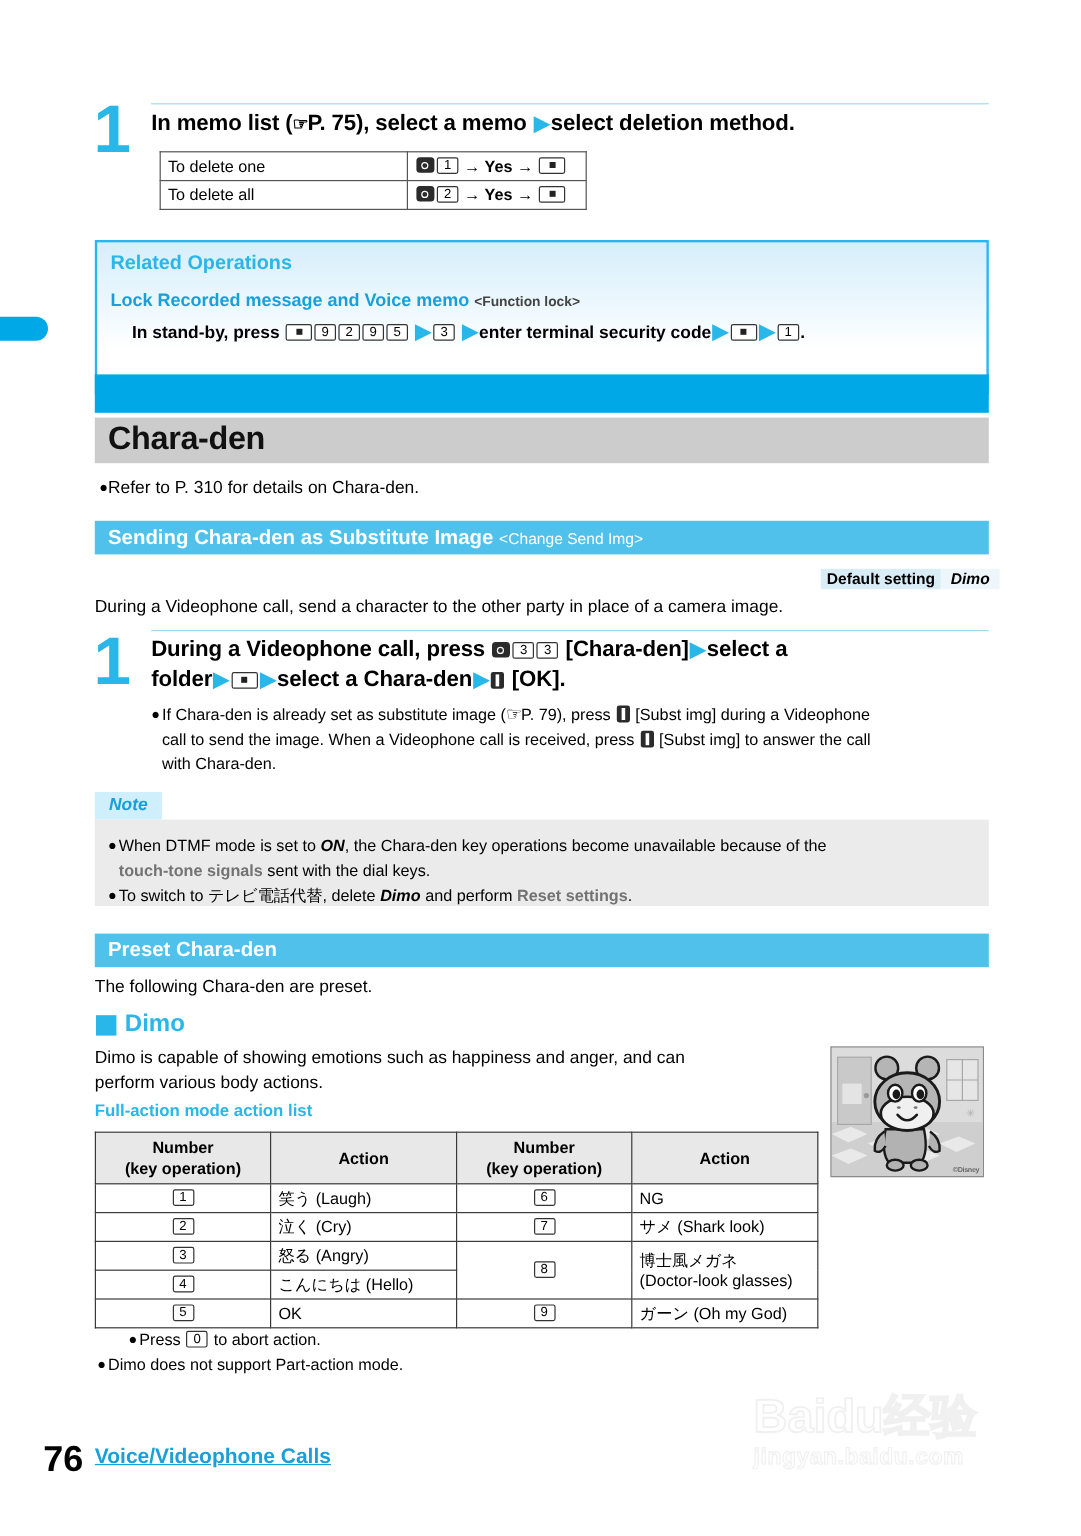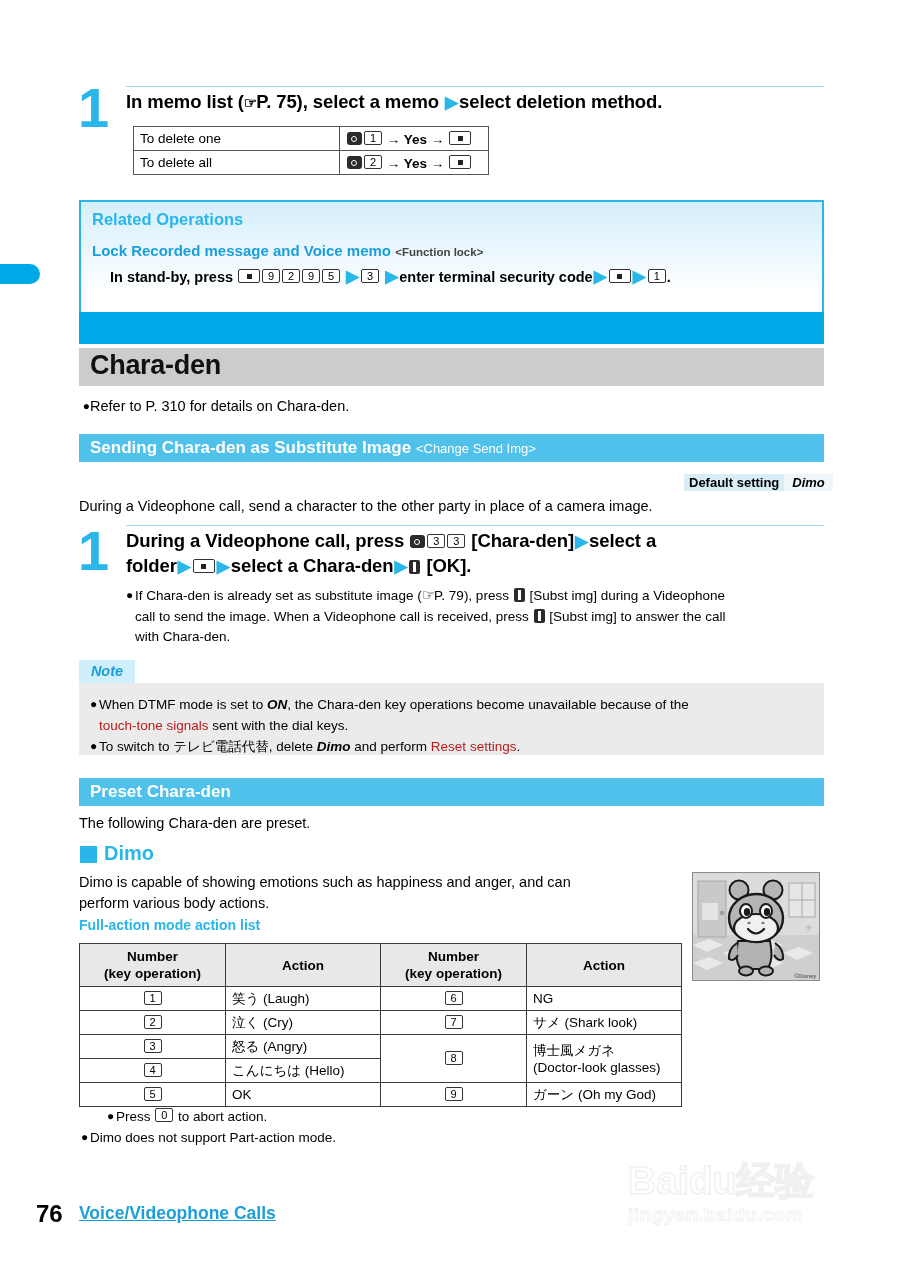--- a/index.html
+++ b/index.html
@@ -293,21 +293,21 @@
     top: 683px;
     width: 745px;
     height: 72px;
     background: #ebebeb;
   }
   .note-line {
     position: absolute;
     font-size: 13.5px;
     line-height: 21px;
   }
-  .hl { color: #b91c1c; font-weight: normal; }
+  .hl { color: #737373; font-weight: bold; }
   .bi { font-weight: bold; font-style: italic; }
 
   
   .dimo-mark {
     position: absolute;
     left: 80px; top: 846px;
     width: 17px; height: 17px;
     background: #29b6e8;
   }
   .dimo-title {
@@ -372,21 +372,21 @@
     text-align: center;
     padding: 1px 0;
   }
   .act-table .two-line { line-height: 17px; padding: 2px 6px; }
 
   
   .pg-num {
     position: absolute;
     left: 36px;
     top: 1200px;
-    font-size: 24px;
+    font-size: 30px;
     font-weight: bold;
   }
   .pg-link {
     position: absolute;
     left: 79px;
     top: 1203px;
     font-size: 17.5px;
     font-weight: bold;
     color: #1b9fd8;
     text-decoration: underline;

